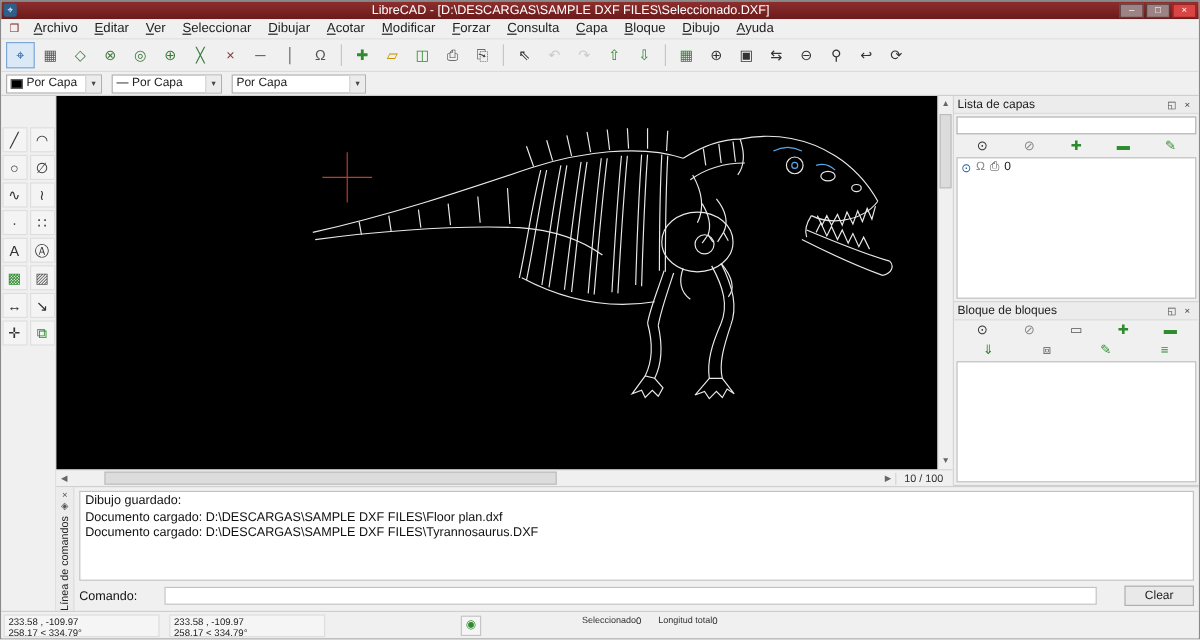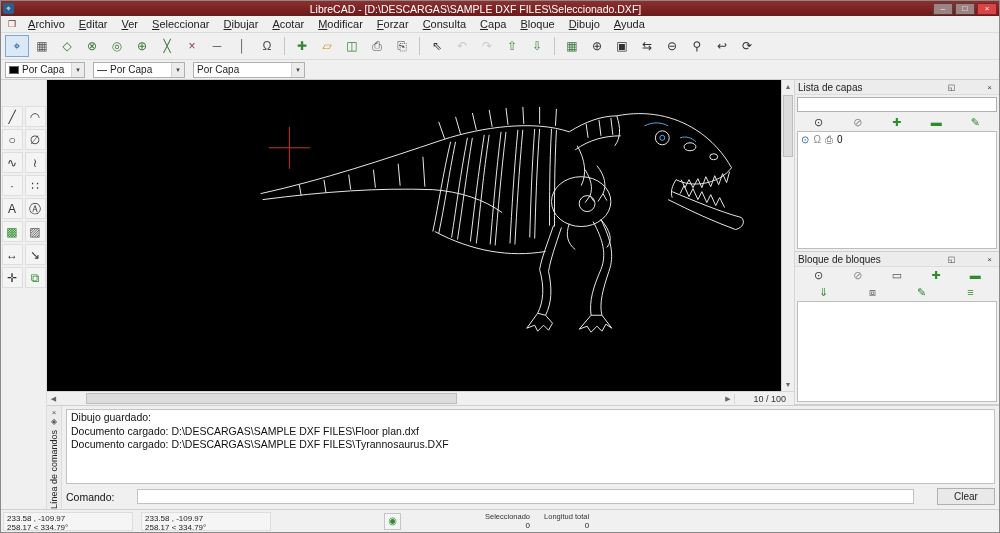--- a/index.html
+++ b/index.html
@@ -51,28 +51,28 @@
   .canvas { flex:1; background:#000; position:relative; overflow:hidden; }
   .canvas svg { width:100%; height:100%; display:block; }
 
   .vscroll { width:13px; background:#f0f0f0; border-left:1px solid #d5d5d5; display:flex; flex-direction:column; align-items:center; flex:0 0 auto; }
   .scroll-arrow { font-size:7px; color:#666; height:13px; width:13px; display:flex; align-items:center; justify-content:center; }
   .vtrack { flex:1; width:100%; position:relative; }
   .vthumb { position:absolute; top:2px; left:1px; right:1px; height:62px; background:#dcdcdc; border:1px solid #bdbdbd; }
   .hscroll-row { height:14px; display:flex; align-items:center; background:#f0f0f0; border-top:1px solid #d5d5d5; flex:0 0 auto; }
   .htrack { flex:1; height:100%; position:relative; }
   .hthumb { position:absolute; top:1px; bottom:1px; left:4%; width:56%; background:#dcdcdc; border:1px solid #bdbdbd; }
-  .scale-label { font-size:9px; color:#333; padding:0 8px 0 18px; border-left:1px solid #d5d5d5; white-space:nowrap; }
+  .scale-label { font-size:9px; color:#333; padding:0 8px 0 6px; border-left:1px solid #d5d5d5; white-space:nowrap; }
 
   
   .right-panels { width:205px; background:#f0f0f0; border-left:1px solid #d5d5d5; display:flex; flex-direction:column; flex:0 0 auto; }
   .panel { display:flex; flex-direction:column; border-bottom:1px solid #cfcfcf; min-height:0; }
   .panel-capas { height:172px; flex:0 0 auto; }
   .panel-bloques { flex:1; }
-  .panel-header { height:15px; display:flex; align-items:center; background:#ececec; border-bottom:1px solid #dcdcdc; font-size:10px; color:#222; padding:0 3px; flex:0 0 auto;gap:25px; }
+  .panel-header { height:15px; display:flex; align-items:center; background:#ececec; border-bottom:1px solid #dcdcdc; font-size:10px; color:#222; padding:0 3px; flex:0 0 auto; }
   .panel-title { flex:1; }
   .ph-btn { width:13px; text-align:center; font-size:8px; color:#444; }
   .panel-filter { height:15px; margin:2px; border:1px solid #b0b0b0; background:#fff; font-size:10px; padding:0 2px; }
   .panel-icons { display:flex; justify-content:space-around; align-items:center; height:17px; padding:0 4px; flex:0 0 auto; }
   .pi-btn { width:18px; height:16px; display:flex; align-items:center; justify-content:center; background:transparent; border:none; cursor:default; }
   .pi-btn .glyph { font-size:11px; line-height:1; }
   .panel-list { flex:1; background:#fff; border:1px solid #bdbdbd; margin:0 2px 2px 2px; overflow:hidden; }
   .layer-row { display:flex; align-items:center; gap:4px; height:15px; font-size:10px; padding-left:3px; color:#111; }
   .layer-row .glyph { font-size:10px; }
   .layer-row .glyph:nth-child(1) { color:#2b5f9e; }
@@ -91,21 +91,21 @@
   .cmd-input { flex:1; height:15px; border:1px solid #c2c2c2; background:#fff; font-size:10.5px; font-family:"Liberation Sans",sans-serif; padding:0 3px; }
   .cmd-clear { width:58px; height:17px; background:#e9e9e9; border:1px solid #b0b0b0; font-size:10px; font-family:"Liberation Sans",sans-serif; color:#222; cursor:default; }
 
   
   .statusbar { height:23px; display:flex; align-items:center; background:#f0f0f0; border-top:1px solid #cfcfcf; font-size:8px; color:#222; flex:0 0 auto; padding:0 2px; }
   .coord-cell { width:130px; height:19px; border:1px solid #dddddd; background:#f5f5f5; margin-right:8px; padding:1px 3px; display:flex; flex-direction:column; justify-content:space-between; line-height:1.15; white-space:nowrap; overflow:hidden; }
   .sb-spacer { width:105px; } .sb-spacer2 { width:80px; }
   .sb-snap { width:17px; height:17px; background:#f5f5f5; border:1px solid #c5c5c5; display:flex; align-items:center; justify-content:center; cursor:default; }
   .sb-snap .glyph { color:#2e8b2e; font-size:10px; line-height:1; }
   .sel-cell { display:flex; gap:14px; height:19px; padding:1px 4px; }
-  .sel-col { display:flex; flex-direction:column; line-height:1.15;align-items:flex-end; }
+  .sel-col { display:flex; flex-direction:row; line-height:1.15; }
   .sel-h { font-size:7.5px; color:#333; white-space:nowrap; }
   .sel-v { font-size:8px; }
   .sb-fill { flex:1; }
 </style>
 </head>
 <body>
 
 <div class="app">
 
   <div class="titlebar">

